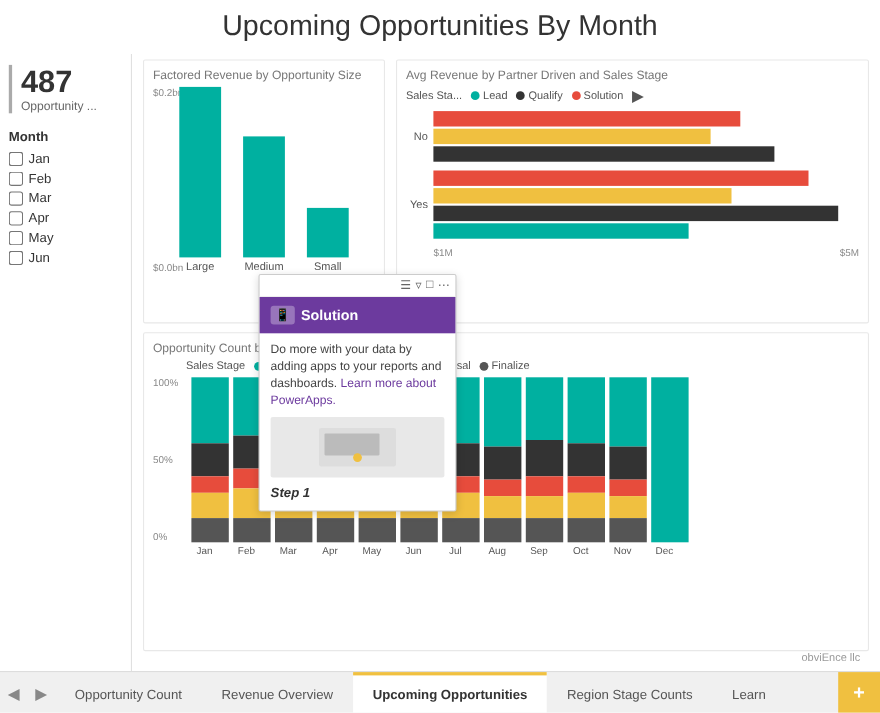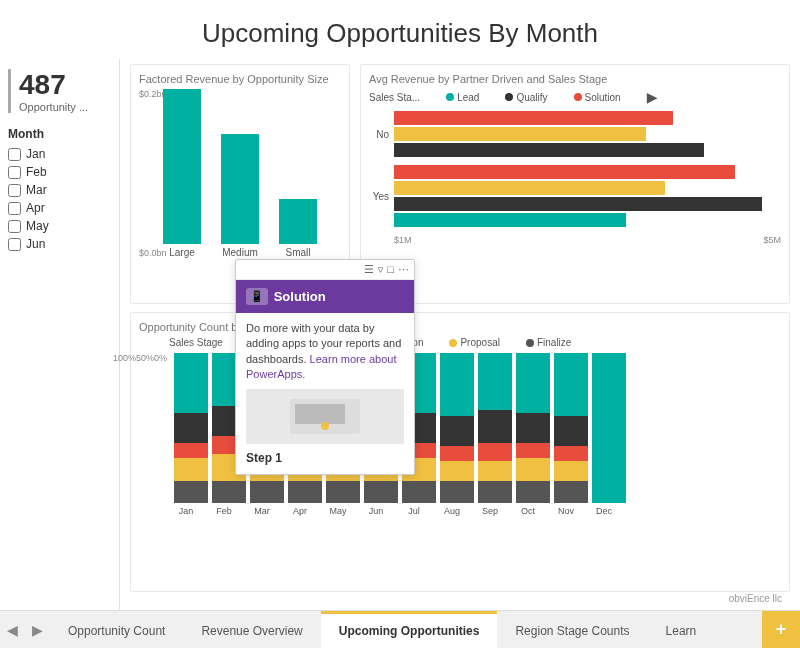--- a/index.html
+++ b/index.html
@@ -1,21 +1,21 @@
 <!DOCTYPE html>
 <html><head>
   <meta charset="utf-8">
   <style>
     * { box-sizing: border-box; margin: 0; padding: 0; }
     body { font-family: 'Segoe UI', Arial, sans-serif; background: #f3f3f3; width: 800px; height: 648px; overflow: hidden; }
 
     .main-container { width: 800px; height: 648px; display: flex; flex-direction: column; background: #fff; }
 
     
-    .page-title { text-align: center; font-size: 26px; font-weight: 300; color: #333; padding: 18px 0 10px 0; }
+    .page-title { text-align: center; font-size: 26px; font-weight: 300; color: #333; padding: 8px 0 10px 0; }
 
     
     .content-area { display: flex; flex: 1; overflow: hidden; }
 
     
     .sidebar { width: 120px; border-right: 1px solid #e0e0e0; padding: 10px 8px; background: #fff; flex-shrink: 0; }
     .kpi-box { border-left: 3px solid #aaa; padding-left: 8px; margin-bottom: 14px; }
     .kpi-number { font-size: 28px; font-weight: 700; color: #333; }
     .kpi-label { font-size: 11px; color: #666; }
     .filter-label { font-size: 12px; color: #333; margin-bottom: 6px; font-weight: 600; }
@@ -38,21 +38,21 @@
     .bar-area { flex: 1; position: relative; display: flex; align-items: flex-end; justify-content: center; gap: 20px; padding-bottom: 20px; }
     .bar-group { display: flex; flex-direction: column; align-items: center; gap: 3px; }
     .bar { width: 38px; background: #00b0a0; }
     .bar-label { font-size: 10px; color: #555; }
     .y-label { position: absolute; left: 0; font-size: 9px; color: #888; }
     .y-top { top: 0; }
     .y-bottom { bottom: 20px; }
 
     
     .h-bar-chart { height: 180px; }
-    .legend-row { display: flex; gap: 26px; align-items: center; flex-wrap: wrap; margin-bottom: 4px; }
+    .legend-row { display: flex; gap: 8px; align-items: center; flex-wrap: wrap; margin-bottom: 4px; }
     .legend-item { display: flex; align-items: center; gap: 3px; font-size: 10px; color: #555; }
     .legend-dot { width: 8px; height: 8px; border-radius: 50%; }
     .h-bar-section { margin-top: 6px; }
     .h-bar-row { display: flex; align-items: center; margin-bottom: 8px; gap: 5px; }
     .h-bar-row-label { font-size: 10px; width: 20px; text-align: right; color: #555; }
     .h-bar-group { flex: 1; display: flex; flex-direction: column; gap: 2px; }
     .h-bar-single { height: 14px; }
     .x-axis-labels { display: flex; justify-content: space-between; padding: 0 0 0 25px; margin-top: 4px; }
     .x-axis-label { font-size: 9px; color: #888; }
 
@@ -70,21 +70,21 @@
     
     .powerapps-popup { position: absolute; left: 115px; top: 200px; width: 180px; background: #fff; border: 1px solid #ccc; border-radius: 2px; z-index: 10; box-shadow: 0 2px 8px rgba(0,0,0,0.15); }
     .popup-toolbar { display: flex; justify-content: flex-end; gap: 4px; padding: 3px 5px; border-bottom: 1px solid #eee; }
     .popup-toolbar-icon { font-size: 11px; color: #666; cursor: pointer; }
     .popup-header { background: #6c3a9e; color: #fff; padding: 8px 10px; display: flex; align-items: center; gap: 6px; font-size: 13px; font-weight: 600; }
     .popup-header-icon { background: rgba(255,255,255,0.3); border-radius: 3px; padding: 2px 4px; font-size: 11px; }
     .popup-body { padding: 8px 10px; font-size: 11px; color: #444; line-height: 1.4; }
     .popup-body a { color: #6c3a9e; text-decoration: none; }
     .popup-step-title { font-size: 13px; font-weight: 700; color: #333; margin-top: 8px; }
     .popup-image-placeholder { background: #e8e8e8; height: 55px; margin: 6px 0; border-radius: 2px; display: flex; align-items: center; justify-content: center; }
-    .popup-step-label { font-size: 12px; font-weight: 700; color: #333; }
+    .popup-step-label { font-size: 12px; font-weight: 700; color: #333; font-style: italic; }
 
     
     .tab-bar { height: 38px; background: #f0f0f0; border-top: 1px solid #ddd; display: flex; align-items: stretch; }
     .tab-nav-btn { width: 25px; display: flex; align-items: center; justify-content: center; color: #888; font-size: 14px; cursor: pointer; }
     .tab-item { padding: 0 18px; display: flex; align-items: center; font-size: 12px; color: #555; cursor: pointer; border-top: 3px solid transparent; }
     .tab-item.active { background: #fff; border-top-color: #f0c040; color: #333; font-weight: 600; }
     .tab-add { width: 38px; display: flex; align-items: center; justify-content: center; background: #f0c040; margin-left: auto; cursor: pointer; font-size: 18px; color: #fff; font-weight: 700; }
 
     .branding { text-align: right; font-size: 10px; color: #999; padding: 1px 8px; }
   </style>
@@ -226,21 +226,21 @@
           <span class="legend-item">
               <span class="legend-dot" style="background:#f0c040;"></span>
               <span>Proposal</span>
             </span>
           <span class="legend-item">
               <span class="legend-dot" style="background:#555;"></span>
               <span>Finalize</span>
             </span>
         </div>
         <div class="stacked-wrapper">
-          <div class="y-axis-stacked" style="position:absolute;left:0;top:0;height:150px;display:flex;flex-direction:row;justify-content:flex-end;width:28px;">
+          <div class="y-axis-stacked" style="position:absolute;left:0;top:0;height:150px;display:flex;flex-direction:column;justify-content:space-between;width:28px;">
             <span class="y-axis-val">100%</span>
             <span class="y-axis-val">50%</span>
             <span class="y-axis-val" style="margin-bottom:0;">0%</span>
           </div>
           <div id="stacked-chart" class="stacked-chart-area" style="padding-left:5px;">
               <div class="stacked-bar-col" style="width: 34px; display: flex; flex-direction: column; height: 150px;">
                 <div class="stacked-seg" style="height: 60px; background: rgb(0, 176, 160);"></div>
                 <div class="stacked-seg" style="height: 30px; background: rgb(51, 51, 51);"></div>
                 <div class="stacked-seg" style="height: 15px; background: rgb(231, 76, 60);"></div>
                 <div class="stacked-seg" style="height: 22.5px; background: rgb(240, 192, 64);"></div>

